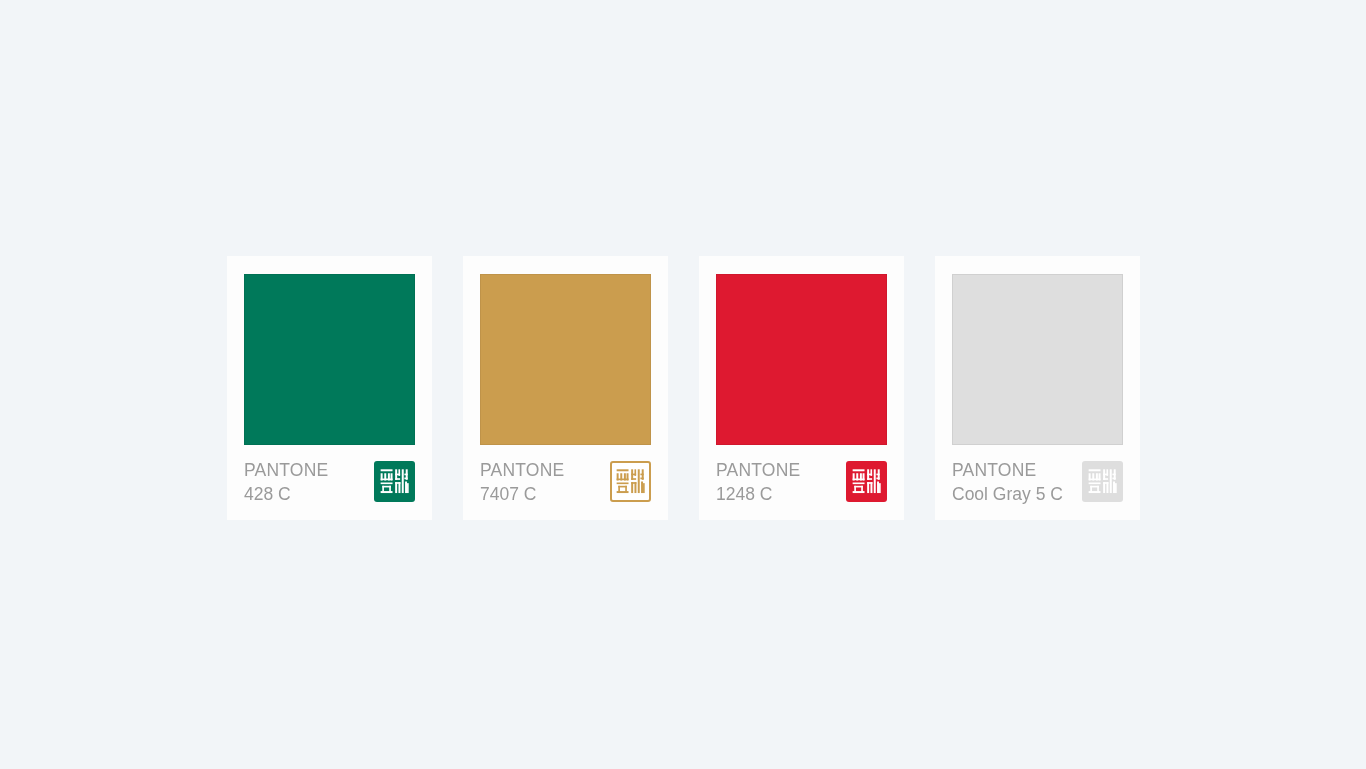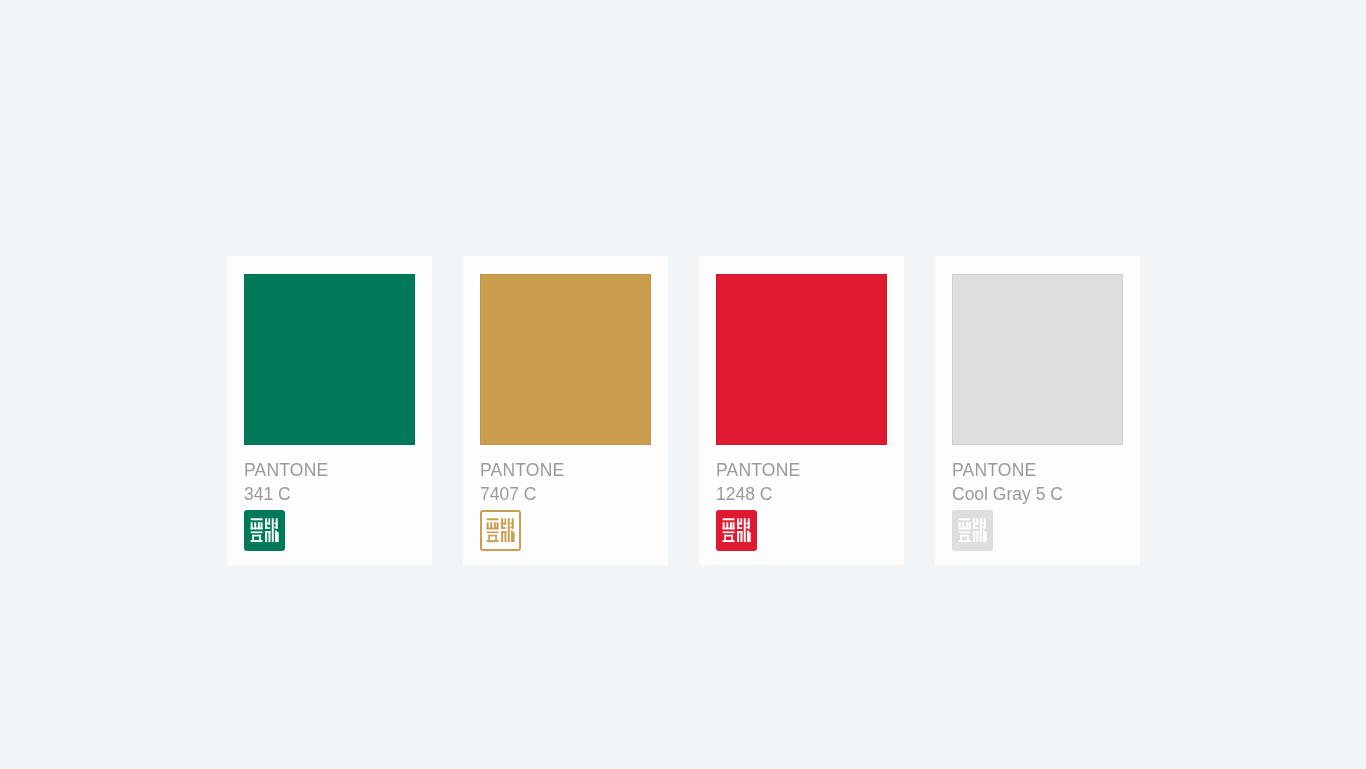--- a/index.html
+++ b/index.html
@@ -44,21 +44,21 @@
   .swatch-chip {
     width: 171px;
     height: 171px;
     box-sizing: border-box;
     border: 1px solid rgba(0,0,0,0.06);
   }
 
   .card-footer {
     margin-top: 12px;
     display: flex;
-    flex-direction: column;
+    flex-direction: row;
     align-items: flex-start;
     justify-content: space-between;
     width: 171px;
   }
 
   .label-block {
     display: flex;
     flex-direction: column;
     padding-top: 1px;
   }
@@ -102,21 +102,21 @@
 </head>
 <body>
 
 <div id="stage">
   <div id="palette-row">
   <div class="swatch-card">
     <div class="swatch-chip" style="background: rgb(0, 121, 90);"></div>
     <div class="card-footer">
       <div class="label-block">
         <span class="pantone-word">PANTONE</span>
-        <span class="pantone-code">341 C</span>
+        <span class="pantone-code">428 C</span>
       </div>
       <div class="logo-badge solid" style="background: rgb(0, 121, 90);">
         <svg viewBox="0 0 100 100" xmlns="http://www.w3.org/2000/svg" aria-hidden="true">
           <g class="glyph-fill" fill="#ffffff">
 
             <rect x="8" y="13" width="36" height="6"></rect>
             <rect x="8" y="25" width="6" height="22"></rect>
             <rect x="19" y="25" width="6" height="22"></rect>
             <rect x="30" y="25" width="6" height="22"></rect>
             <rect x="38" y="25" width="6" height="22"></rect>

